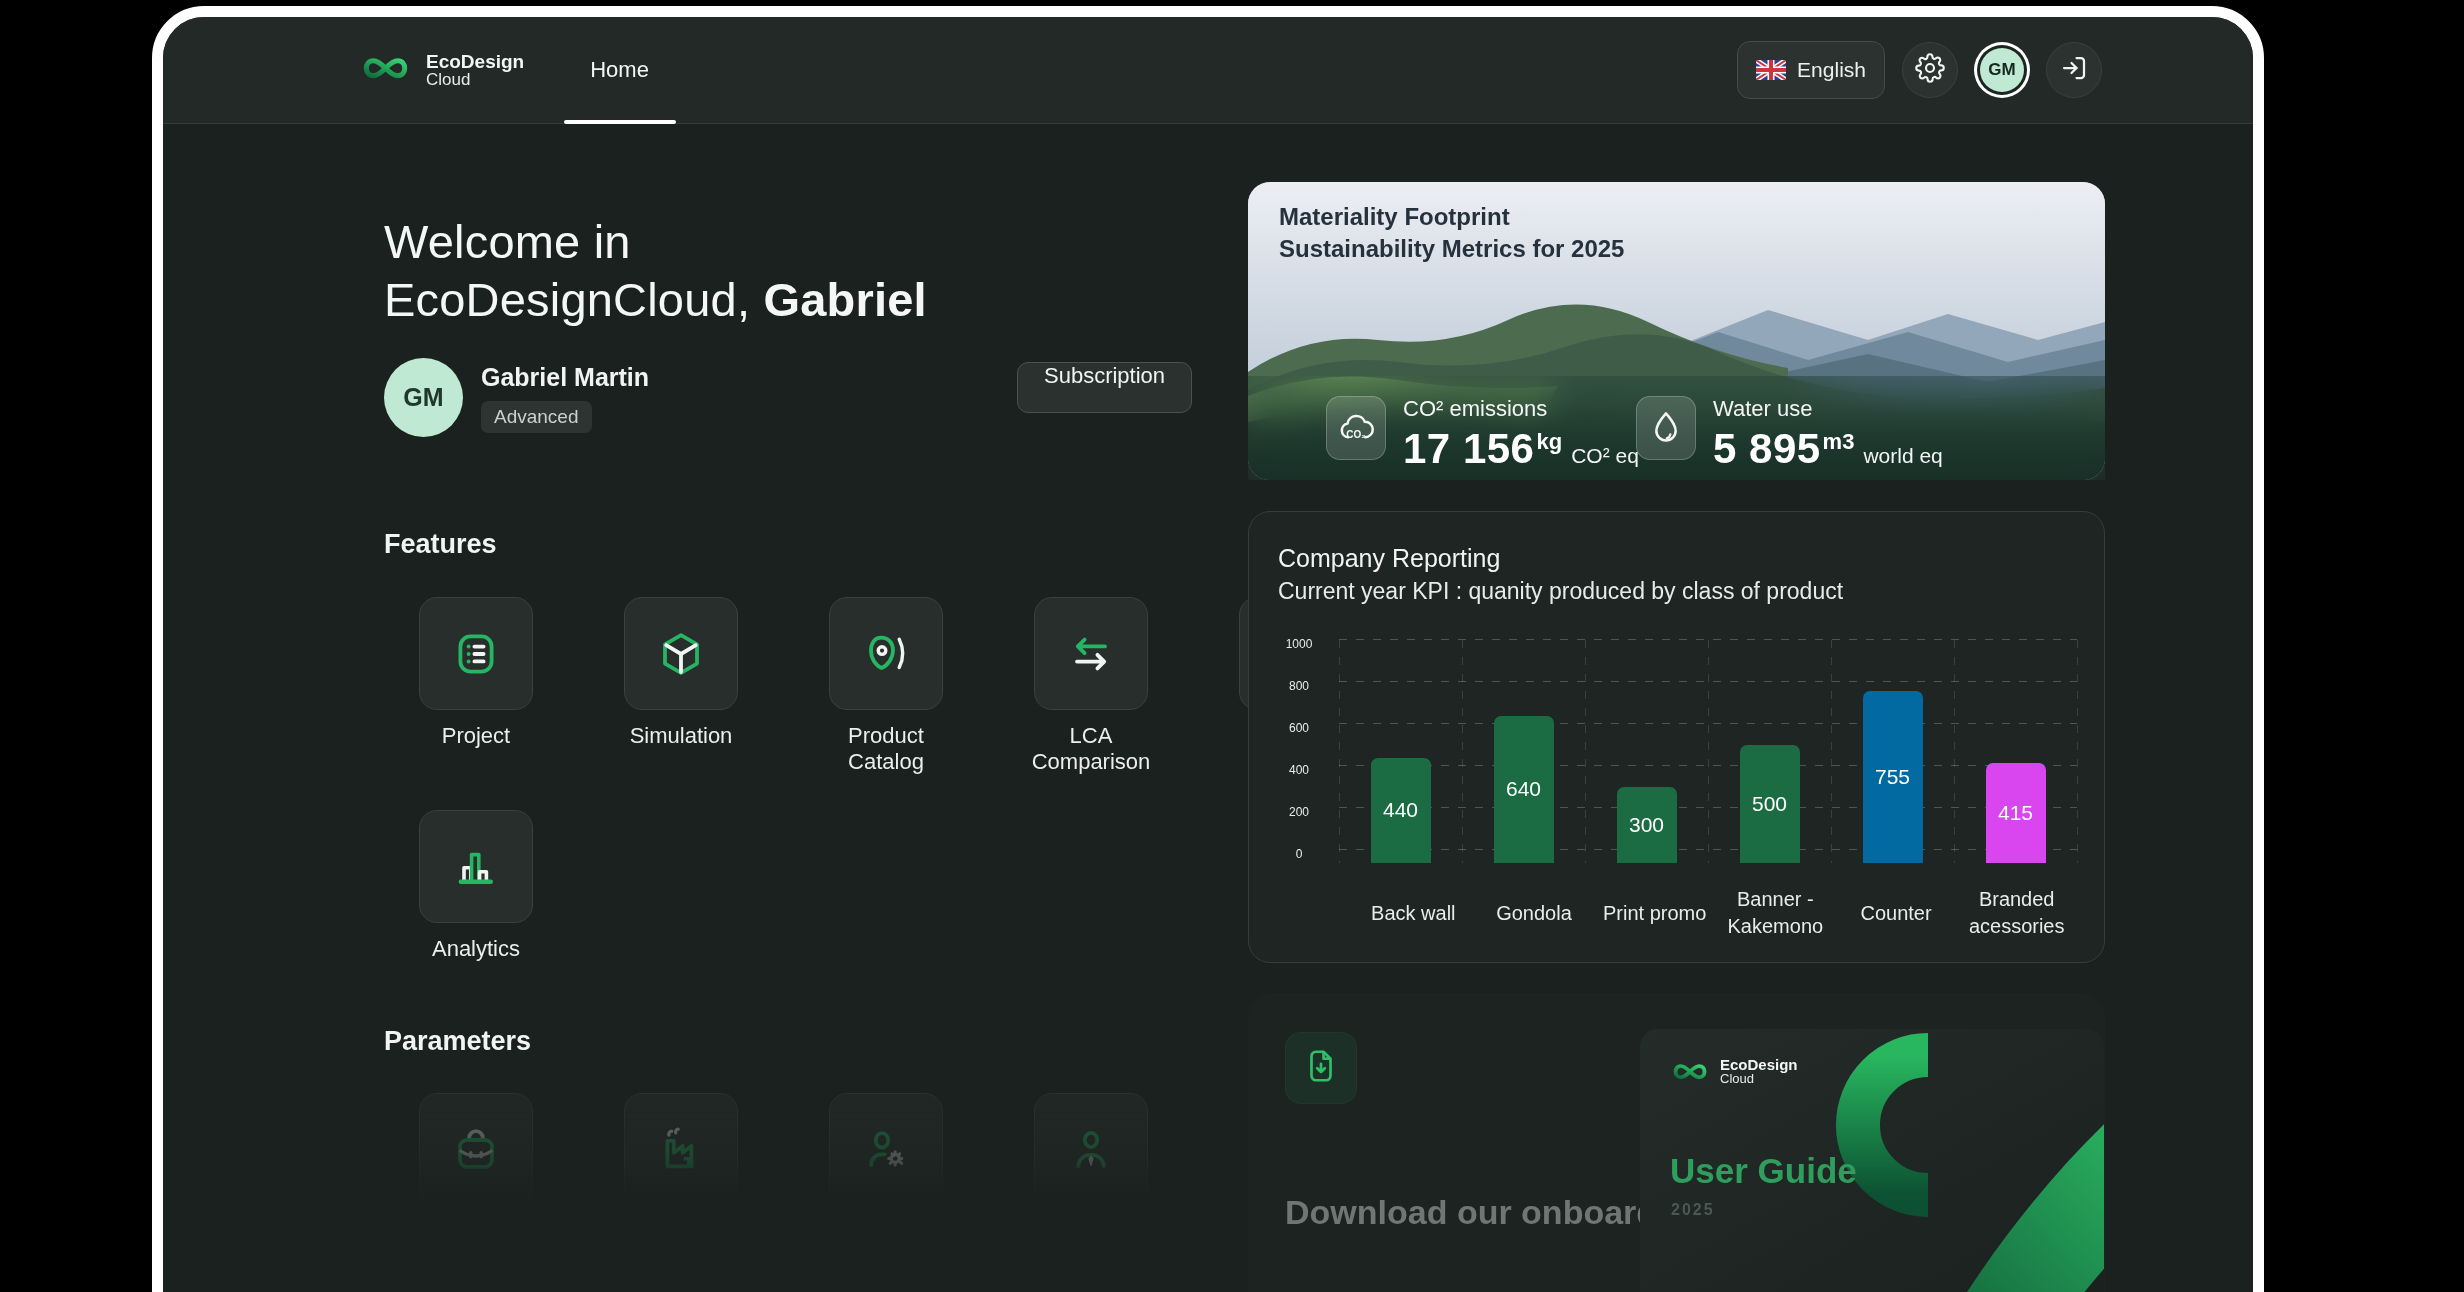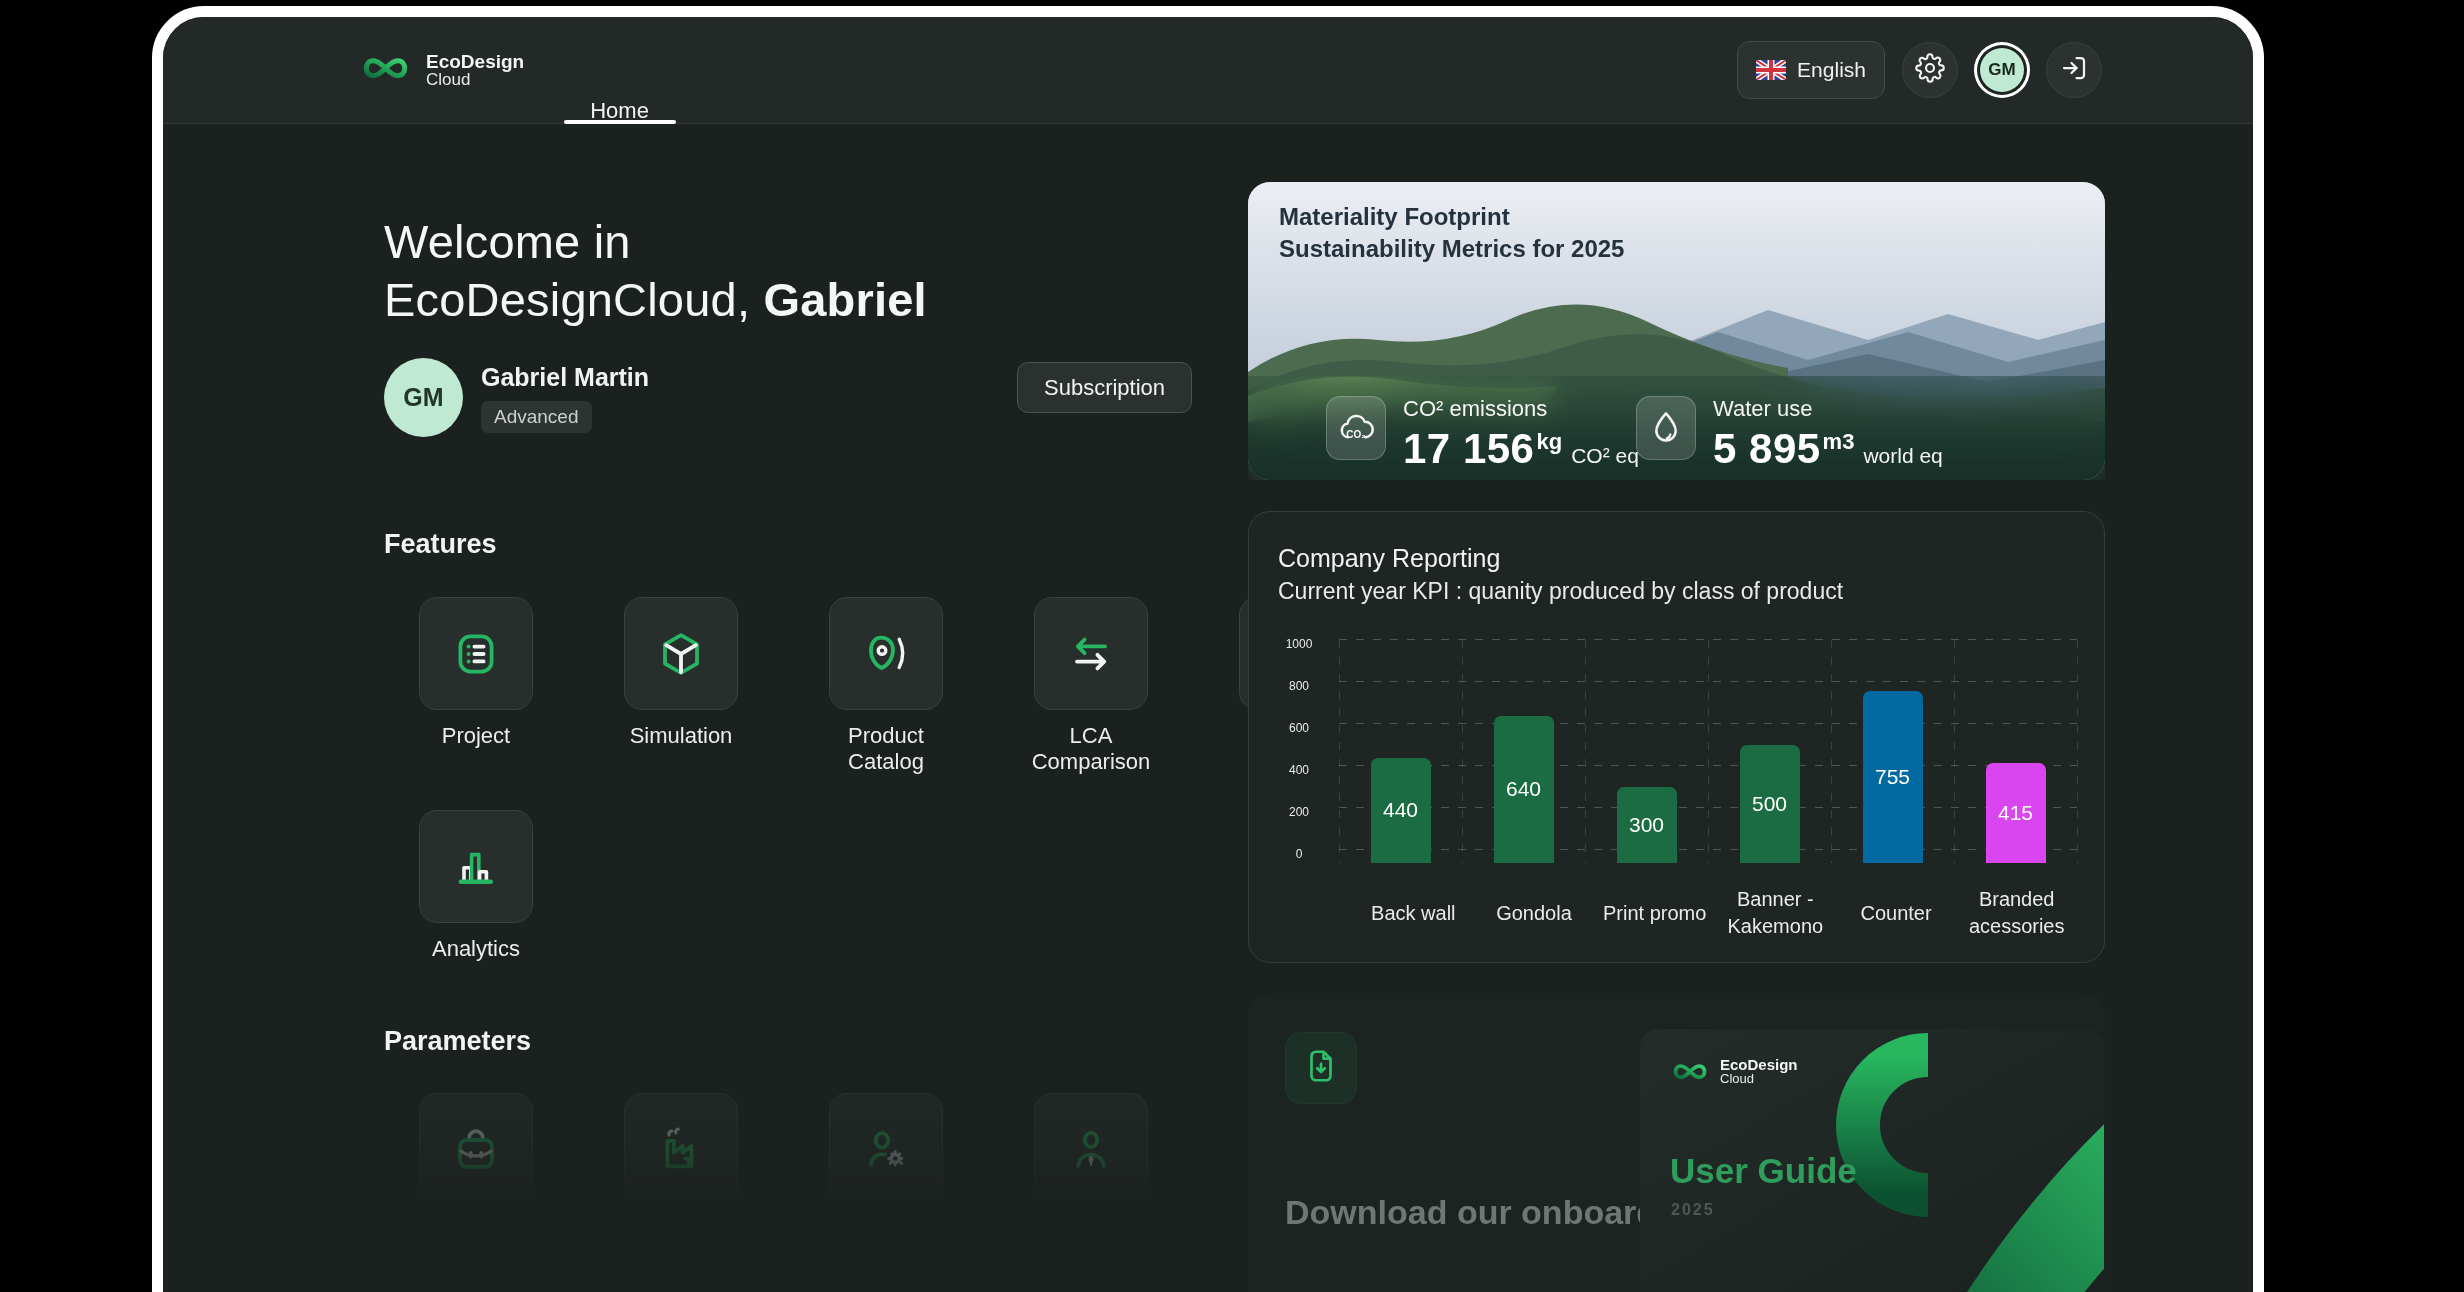--- a/index.html
+++ b/index.html
@@ -18,21 +18,21 @@
   .nav{
     position:absolute;left:0;top:0;right:0;height:107px;background:#222927;
     border-bottom:1px solid #343b38;display:flex;align-items:center;
     padding:0 151px 0 196px;box-sizing:border-box;
   }
   .brand{display:flex;align-items:center;gap:14px;}
   .brand-text{display:flex;flex-direction:column;line-height:1.02;}
   .brand-l1{font-size:19px;font-weight:700;color:#f4f6f5;}
   .brand-l2{font-size:17px;font-weight:400;color:#e8ebe9;}
   .tab{
-    position:relative;height:107px;display:flex;align-items:flex-end;margin-left:66px;
+    position:relative;height:107px;display:flex;align-items:center;margin-left:66px;
     color:#f4f6f5;font-size:22px;font-weight:500;cursor:pointer;
   }
   .tab::after{
     content:"";position:absolute;left:50%;bottom:0;transform:translateX(-50%);
     width:112px;height:4px;background:#ffffff;border-radius:2px;
   }
   .nav-right{margin-left:auto;display:flex;align-items:center;gap:17px;}
   .lang-btn{
     height:56px;border-radius:13px;background:#2b3230;border:1px solid #454c49;
     display:flex;align-items:center;gap:11px;padding:0 18px;cursor:pointer;
@@ -64,21 +64,21 @@
   }
   .user-meta{display:flex;flex-direction:column;justify-content:center;gap:9px;}
   .user-name{color:#f2f4f3;font-size:25px;font-weight:600;}
   .user-badge{
     align-self:flex-start;background:#2d3431;border-radius:7px;padding:5px 13px;
     color:#ccd1cf;font-size:19px;font-weight:400;
   }
   .sub-btn{
     position:absolute;left:854px;top:237px;height:49px;padding:0 26px;
     background:#2a312e;border:1px solid #4a514e;border-radius:11px;
-    display:flex;align-items:center;color:#f2f4f3;font-size:22px;font-weight:500;cursor:pointer;
+    display:flex;align-items:flex-start;color:#f2f4f3;font-size:22px;font-weight:500;cursor:pointer;
   }
   .section-label{position:absolute;left:221px;color:#f2f4f3;font-size:27px;font-weight:600;}
   .lbl-features{top:404px;}
   .lbl-params{top:901px;}
   .f-grid{position:absolute;left:256px;top:472px;width:940px;display:flex;flex-wrap:wrap;gap:35px 91px;}
   .f-cell{width:114px;display:flex;flex-direction:column;align-items:center;cursor:pointer;}
   .f-tile{
     width:114px;height:113px;border-radius:18px;background:#272e2b;border:1.5px solid #3a413e;
     box-sizing:border-box;display:flex;align-items:center;justify-content:center;
   }

